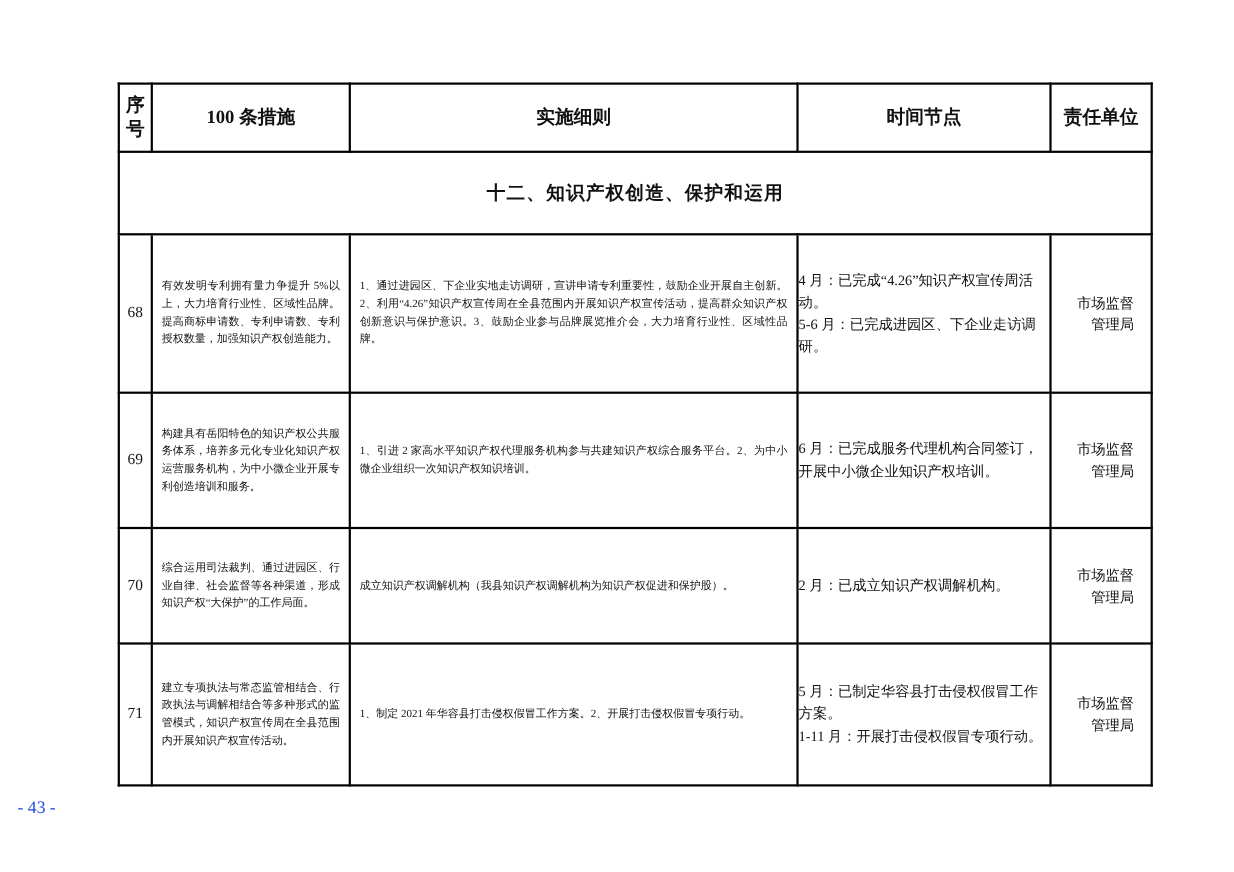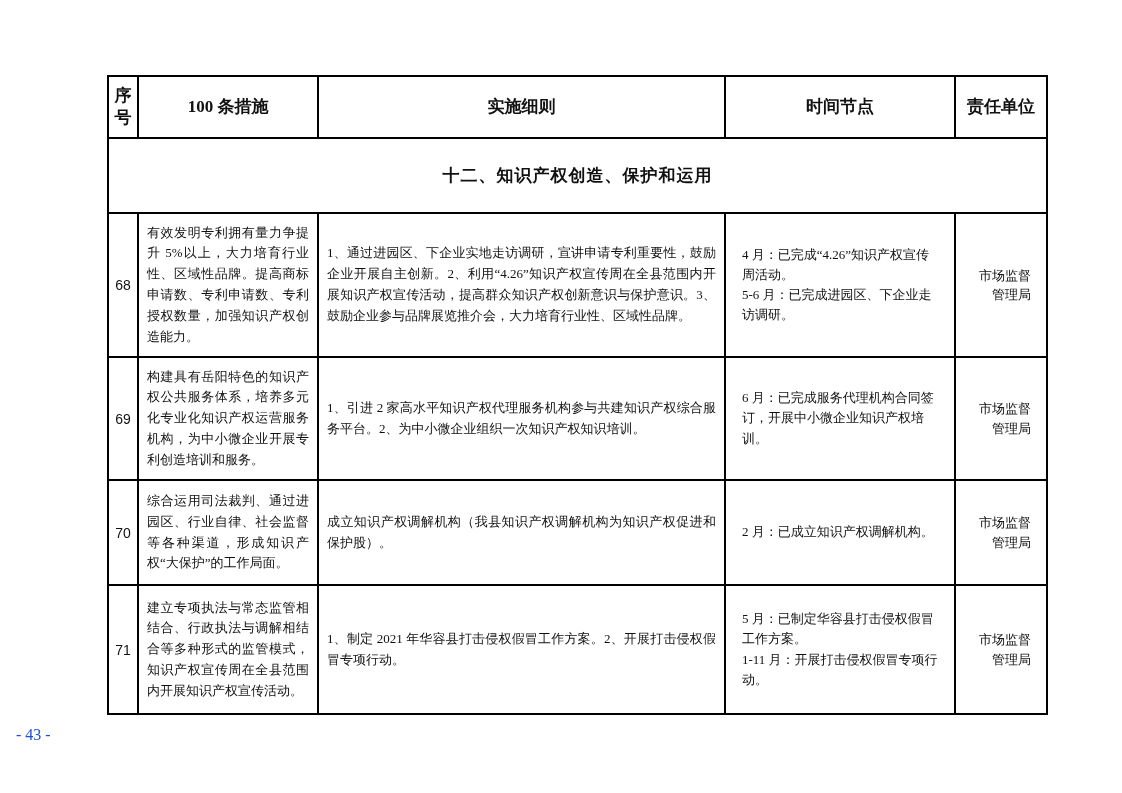--- a/index.html
+++ b/index.html
@@ -58,32 +58,32 @@
   }
 
   tr.r68 { height: 144px; }
   tr.r69 { height: 123px; }
   tr.r70 { height: 105px; }
   tr.r71 { height: 129px; }
 
   td.no {
     text-align: center;
     font-size: 14px;
-    font-family: Liberation Sans, sans-serif;
+    font-family: Liberation Serif, serif;
   }
   td.measure, td.details {
-    font-size: 13px;
+    font-size: 10px;
     line-height: 1.6;
     padding: 4px 8px;
     text-align: justify;
   }
   td.timeline {
     font-size: 13px;
     line-height: 1.55;
-    padding: 4px 16px;
+    padding: 4px 0;
     white-space: pre-line;
     text-align: left;
   }
   td.unit {
     text-align: right;
     font-size: 13px;
     line-height: 1.5;
     padding: 0 15px;
   }
 

